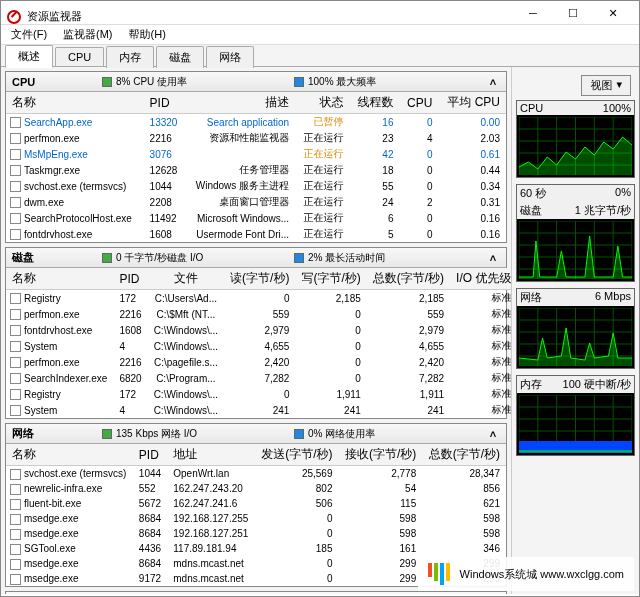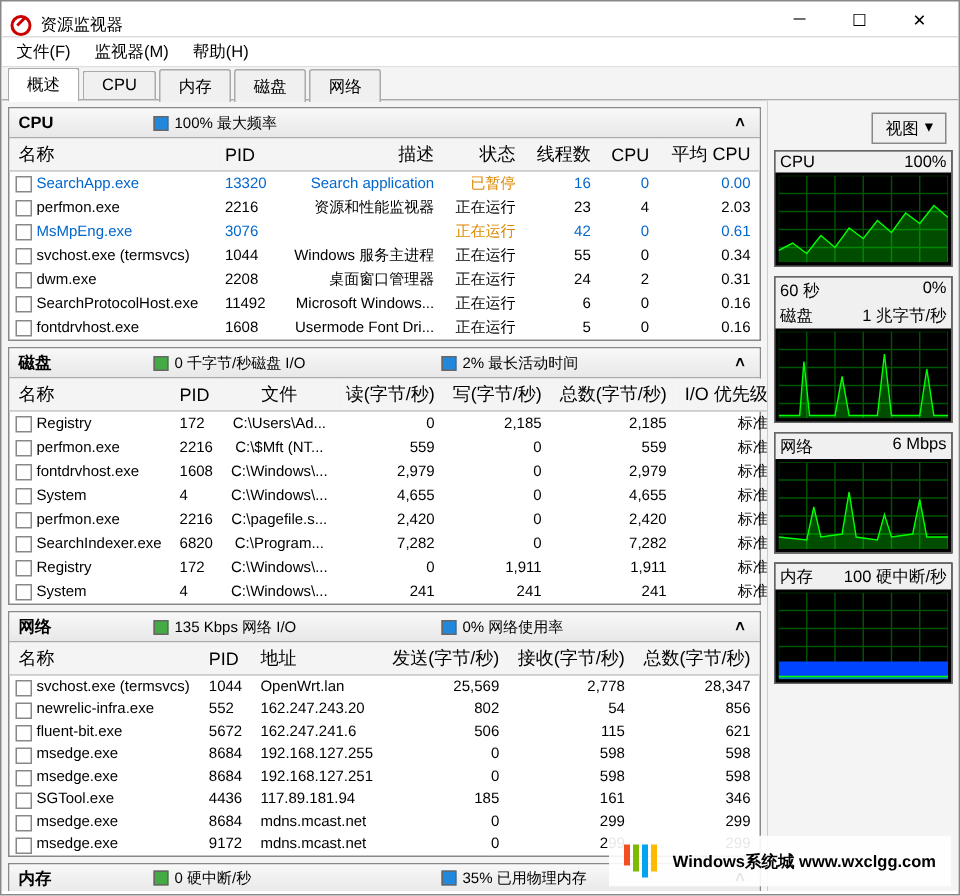--- a/index.html
+++ b/index.html
@@ -35,21 +35,21 @@
 .tbl td:first-child:before{content:"";position:absolute;left:4px;top:3px;width:9px;height:9px;border:1px solid #888}
 .tbl tr.hl td{color:#06c}
 .tbl tr.hl td:nth-child(4){color:#d80}
 .rhd{display:flex;justify-content:flex-end;padding:4px;gap:4px}
 .rbtn{border:1px solid #888;padding:2px 8px;background:#f0f0f0;display:flex;gap:4px}
 .graph{border:1px solid #666;background:#000;padding:2px;margin-bottom:6px}
 .ghd{display:flex;justify-content:space-between;color:#000;background:#f0f0f0;margin:-2px -2px 2px -2px;padding:1px 3px;font-size:10px}
 .gbody{height:58px;background:#000;position:relative;overflow:hidden}
 .gbody svg{width:100%;height:100%}
 .grid line{stroke:#050;stroke-width:1}
-.wm{position:absolute;right:6px;bottom:6px;display:flex;align-items:center;gap:8px;background:rgba(255,255,255,.9);padding:6px 10px;font-size:14px;font-weight:bold}
+.wm{position:absolute;right:6px;bottom:6px;display:flex;align-items:center;gap:8px;background:rgba(255,255,255,.9);padding:6px 10px;font-size:14px;font-weight:normal}
 .wm .logo{display:flex}
 .wm .logo span{display:inline-block;width:4px;margin-right:2px}
 .dsk .tbl th:nth-child(3){text-align:center}
 .dsk .tbl td:nth-child(3){text-align:center}
 .net .tbl th:nth-child(3){text-align:left}
 .net .tbl td:nth-child(3){text-align:left}
 </style>
 </head>
 <body>
 
@@ -74,20 +74,24 @@
   <div class="tab">磁盘</div>
   <div class="tab">网络</div>
 </div>
 
 <div class="main">
   <div class="left">
 
     <div class="panel">
       <div class="phd">
         <span class="pn">CPU</span>
+        <span class="meter">
+            <span class="sq g"></span>
+            <span class="mt">8% CPU 使用率</span>
+          </span>
         <span class="meter">
             <span class="sq b"></span>
             <span class="mt">100% 最大频率</span>
           </span>
         <span class="chev">˄</span>
       </div>
       <table class="tbl">
           <thead>
             <tr id="cpu-h">
               <th>名称</th>
@@ -119,20 +123,29 @@
               <td>2.03</td>
             </tr>
             <tr class="hl">
               <td>MsMpEng.exe</td>
               <td>3076</td>
               <td></td>
               <td>正在运行</td>
               <td>42</td>
               <td>0</td>
               <td>0.61</td>
+            </tr>
+            <tr>
+              <td>Taskmgr.exe</td>
+              <td>12628</td>
+              <td>任务管理器</td>
+              <td>正在运行</td>
+              <td>18</td>
+              <td>0</td>
+              <td>0.44</td>
             </tr>
             <tr>
               <td>svchost.exe (termsvcs)</td>
               <td>1044</td>
               <td>Windows 服务主进程</td>
               <td>正在运行</td>
               <td>55</td>
               <td>0</td>
               <td>0.34</td>
             </tr>

